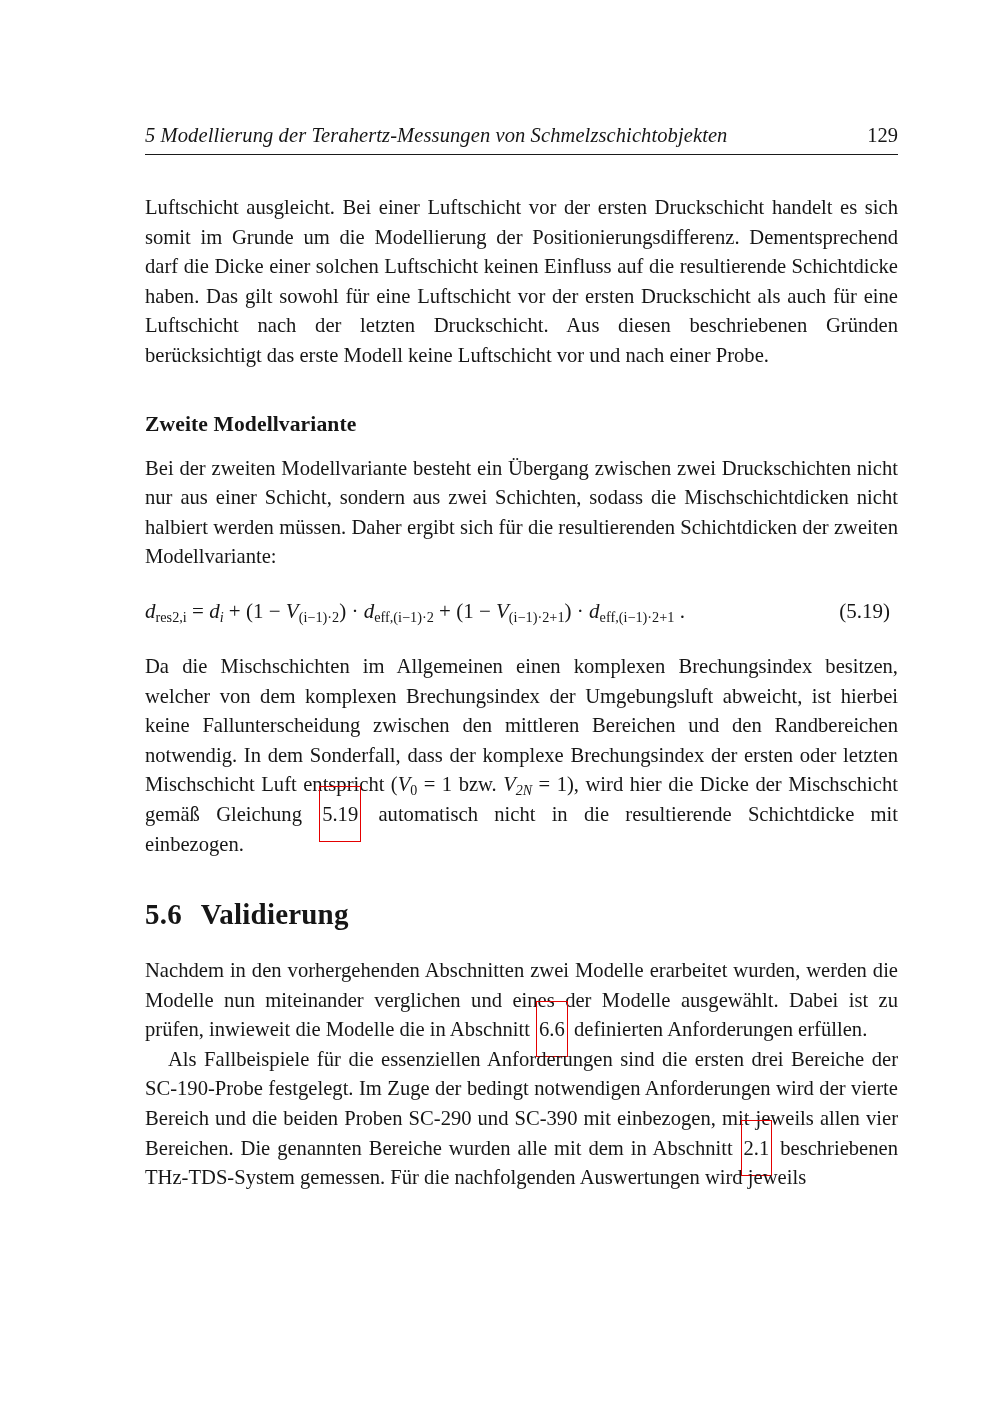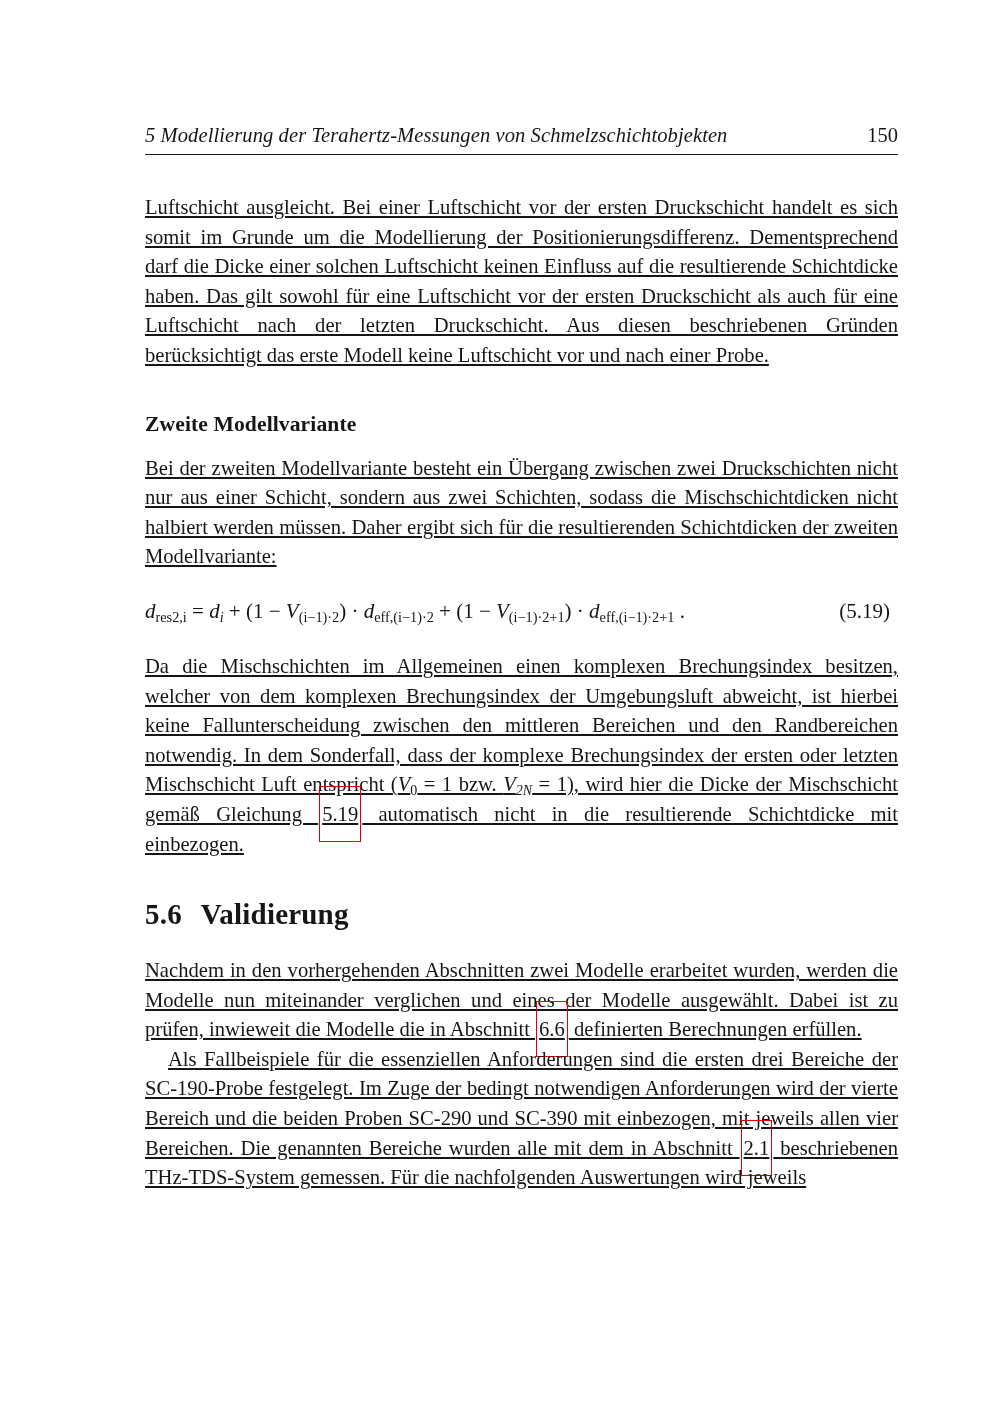--- a/index.html
+++ b/index.html
@@ -34,21 +34,20 @@
   .hdr-title { font-style: italic; letter-spacing: 0.1px; }
   .hdr-page  { font-style: normal; }
 
   
   p.body {
     margin: 0;
     font-size: 20.6px;
     line-height: 29.6px;
     text-align: justify;
     hyphens: auto;
-    text-decoration: underline;
     -webkit-hyphens: auto;
   }
   p.p-first { margin-top: 38px; }
   p.indent  { text-indent: 23px; }
 
   .subheading {
     margin: 41px 0 17px 0;
     font-size: 21.6px;
     font-weight: bold;
     letter-spacing: 0.1px;
@@ -95,37 +94,37 @@
   .sec-num { display: inline-block; margin-right: 19px; text-align: center; }
 </style>
 </head>
 <body>
 
 <div class="page">
   <div class="content">
 
     <div class="running-header">
       <span class="hdr-title">5 Modellierung der Terahertz-Messungen von Schmelzschichtobjekten</span>
-      <span class="hdr-page">150</span>
+      <span class="hdr-page">129</span>
     </div>
 
     <p class="body p-first">Luftschicht ausgleicht. Bei einer Luftschicht vor der ersten Druckschicht handelt es sich somit im Grunde um die Modellierung der Positionierungsdifferenz. Dementsprechend darf die Dicke einer solchen Luftschicht keinen Einfluss auf die resultierende Schichtdicke haben. Das gilt sowohl für eine Luftschicht vor der ersten Druckschicht als auch für eine Luftschicht nach der letzten Druckschicht. Aus diesen beschriebenen Gründen berücksichtigt das erste Modell keine Luftschicht vor und nach einer Probe.</p>
 
 
     <h3 class="subheading">Zweite Modellvariante</h3>
 
     <p class="body">Bei der zweiten Modellvariante besteht ein Übergang zwischen zwei Druckschichten nicht nur aus einer Schicht, sondern aus zwei Schichten, sodass die Mischschichtdicken nicht halbiert werden müssen. Daher ergibt sich für die resultierenden Schichtdicken der zweiten Modellvariante:</p>
 
     <div class="equation-row">
       <span class="eq-body"><span class="mi">d</span><sub>res2,i</sub><span> = </span><span class="mi">d</span><sub class="mi">i</sub><span> + (1 − </span><span class="mi">V</span><sub>(i−1)·2</sub><span>) · </span><span class="mi">d</span><sub>eff,(i−1)·2</sub><span> + (1 − </span><span class="mi">V</span><sub>(i−1)·2+1</sub><span>) · </span><span class="mi">d</span><sub>eff,(i−1)·2+1</sub><span> .</span></span>
       <span class="eq-number">(5.19)</span>
     </div>
 
     <p class="body"><span>Da die Mischschichten im Allgemeinen einen komplexen Brechungsindex besitzen, welcher von dem komplexen Brechungsindex der Umgebungsluft abweicht, ist hierbei keine Fallunterscheidung zwischen den mittleren Bereichen und den Randbereichen notwendig. In dem Sonderfall, dass der komplexe Brechungsindex der ersten oder letzten Mischschicht Luft entspricht (</span><span class="mi">V</span><sub>0</sub><span> = 1 bzw. </span><span class="mi">V</span><sub class="mi">2N</sub><span> = 1), wird hier die Dicke der Mischschicht gemäß Gleichung </span><a class="refbox">5.19</a><span> automatisch nicht in die resultierende Schichtdicke mit einbezogen.</span></p>
 
     <h2 class="section-heading"><span class="sec-num">5.6</span><span>Validierung</span></h2>
 
-    <p class="body"><span>Nachdem in den vorhergehenden Abschnitten zwei Modelle erarbeitet wurden, werden die Modelle nun miteinander verglichen und eines der Modelle ausgewählt. Dabei ist zu prüfen, inwieweit die Modelle die in Abschnitt </span><a class="refbox">6.6</a><span> definierten Berechnungen erfüllen.</span></p>
+    <p class="body"><span>Nachdem in den vorhergehenden Abschnitten zwei Modelle erarbeitet wurden, werden die Modelle nun miteinander verglichen und eines der Modelle ausgewählt. Dabei ist zu prüfen, inwieweit die Modelle die in Abschnitt </span><a class="refbox">6.6</a><span> definierten Anforderungen erfüllen.</span></p>
 
     <p class="body indent"><span>Als Fallbeispiele für die essenziellen Anforderungen sind die ersten drei Bereiche der SC-190-Probe festgelegt. Im Zuge der bedingt notwendigen Anforderungen wird der vierte Bereich und die beiden Proben SC-290 und SC-390 mit einbezogen, mit jeweils allen vier Bereichen. Die genannten Bereiche wurden alle mit dem in Abschnitt </span><a class="refbox">2.1</a><span> beschriebenen THz-TDS-System gemessen. Für die nachfolgenden Auswertungen wird jeweils</span></p>
 
   </div>
 </div>
 
 </body></html>

